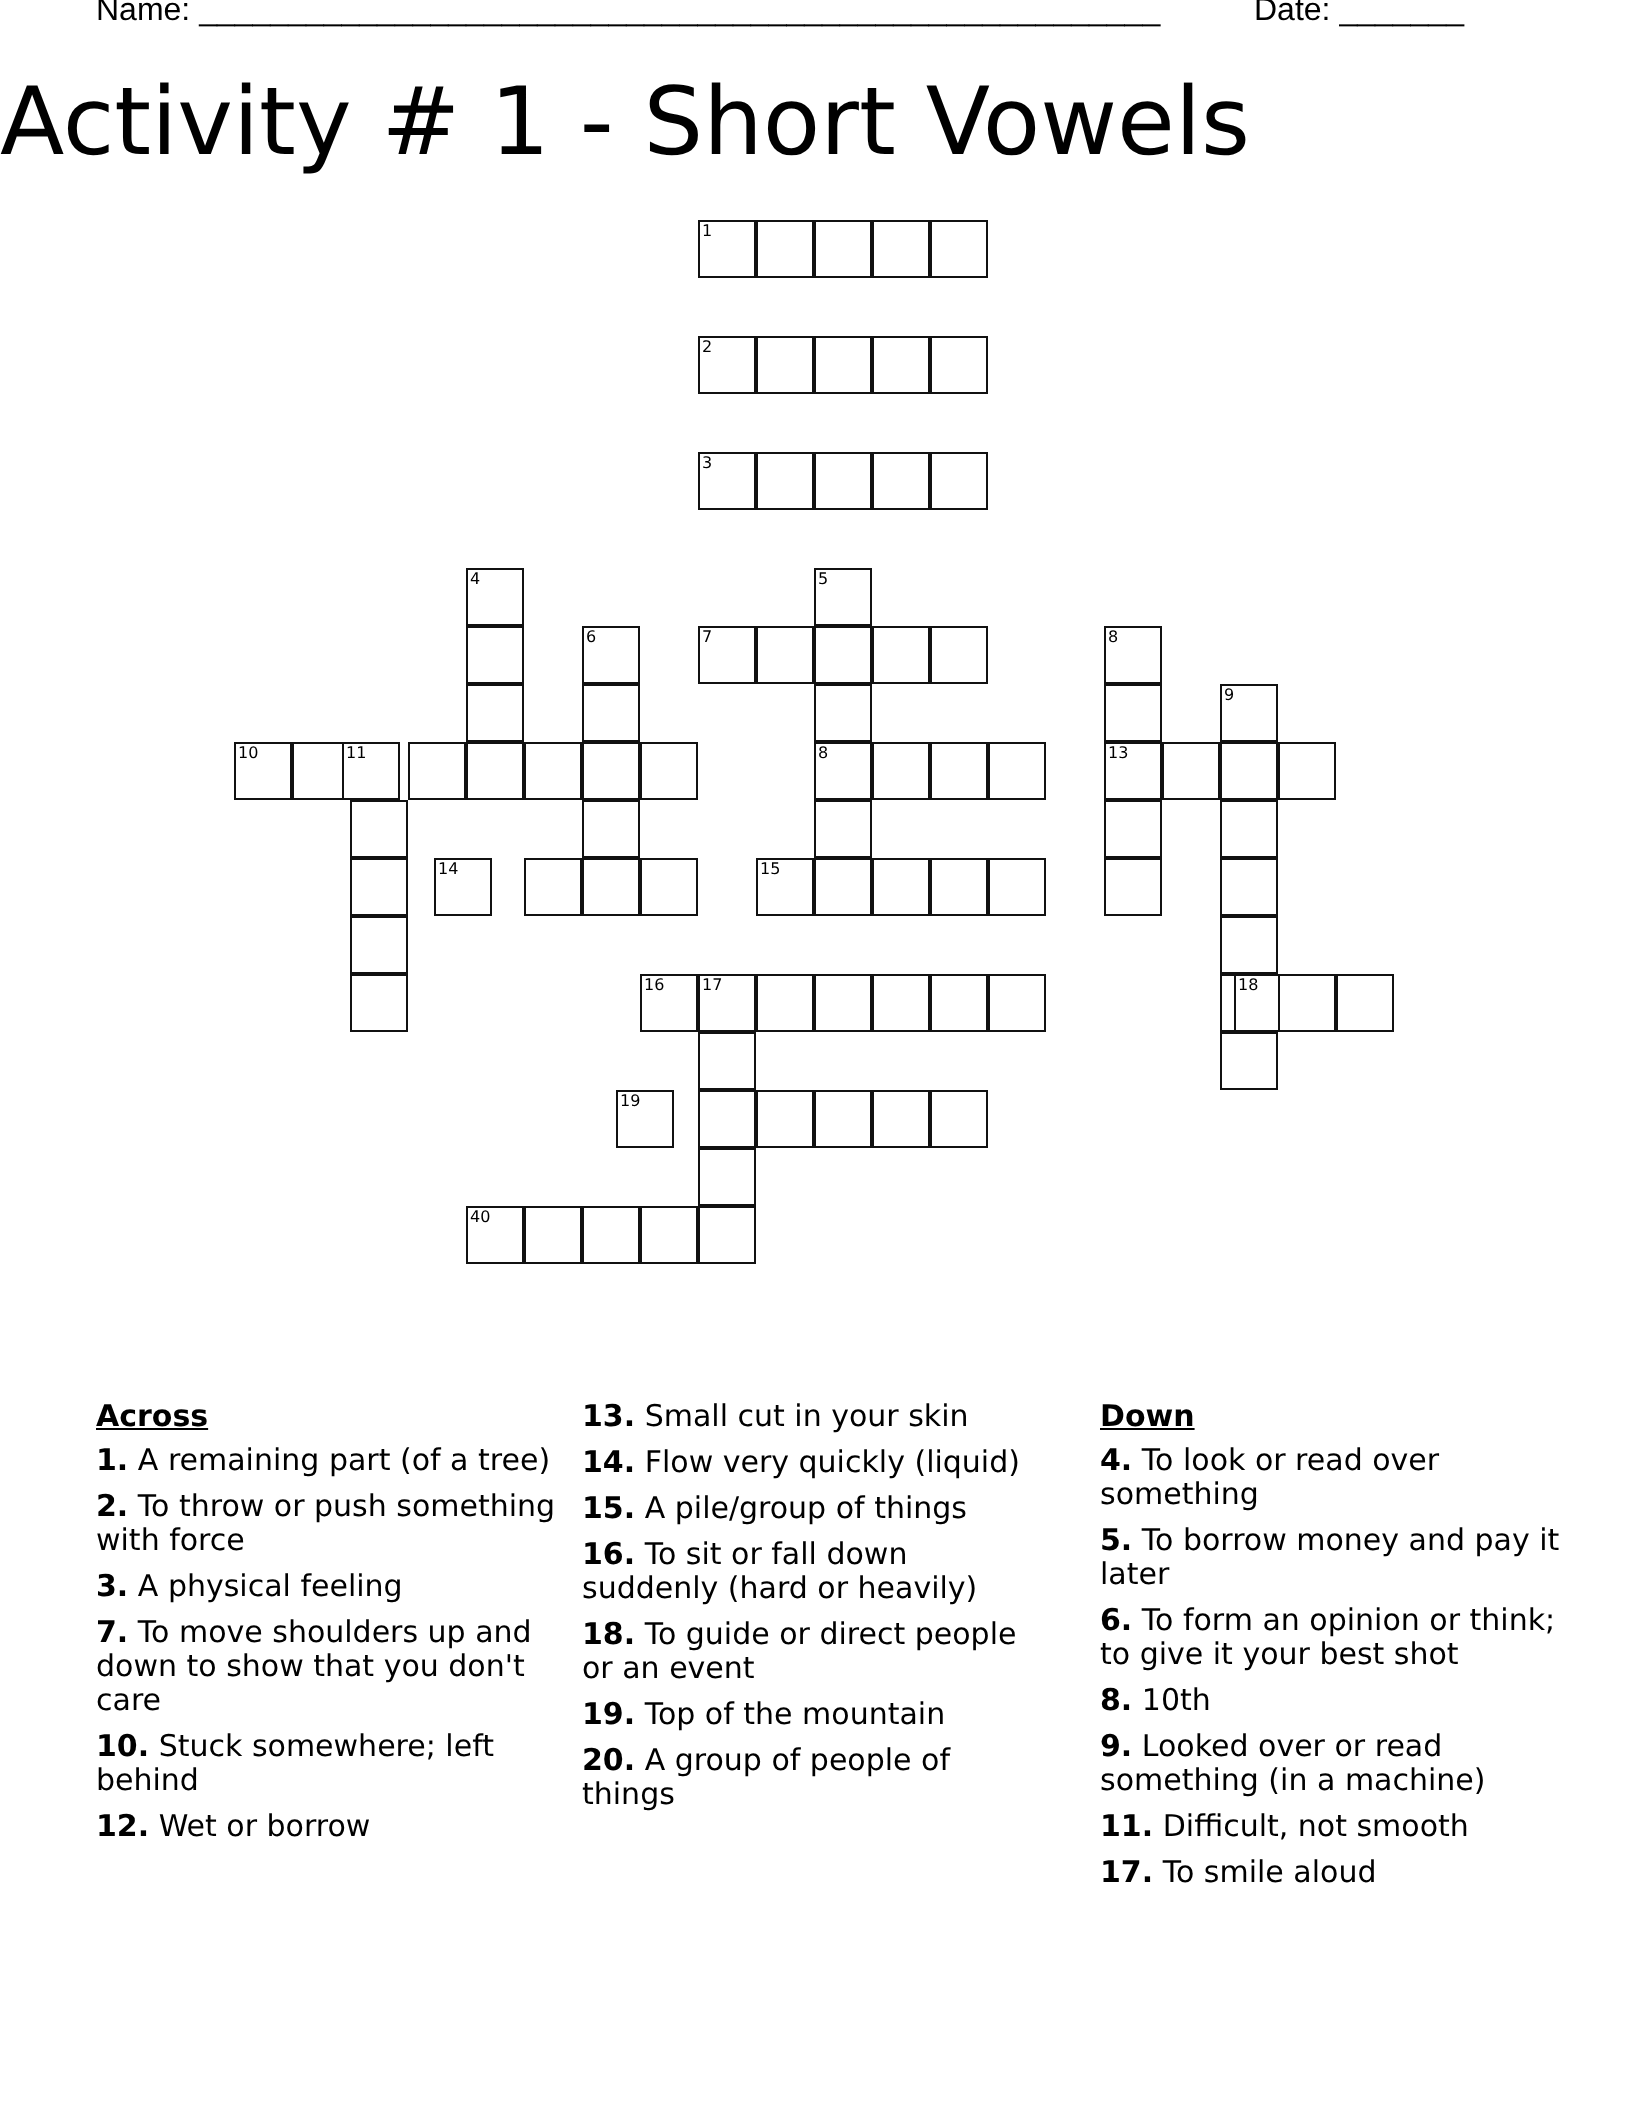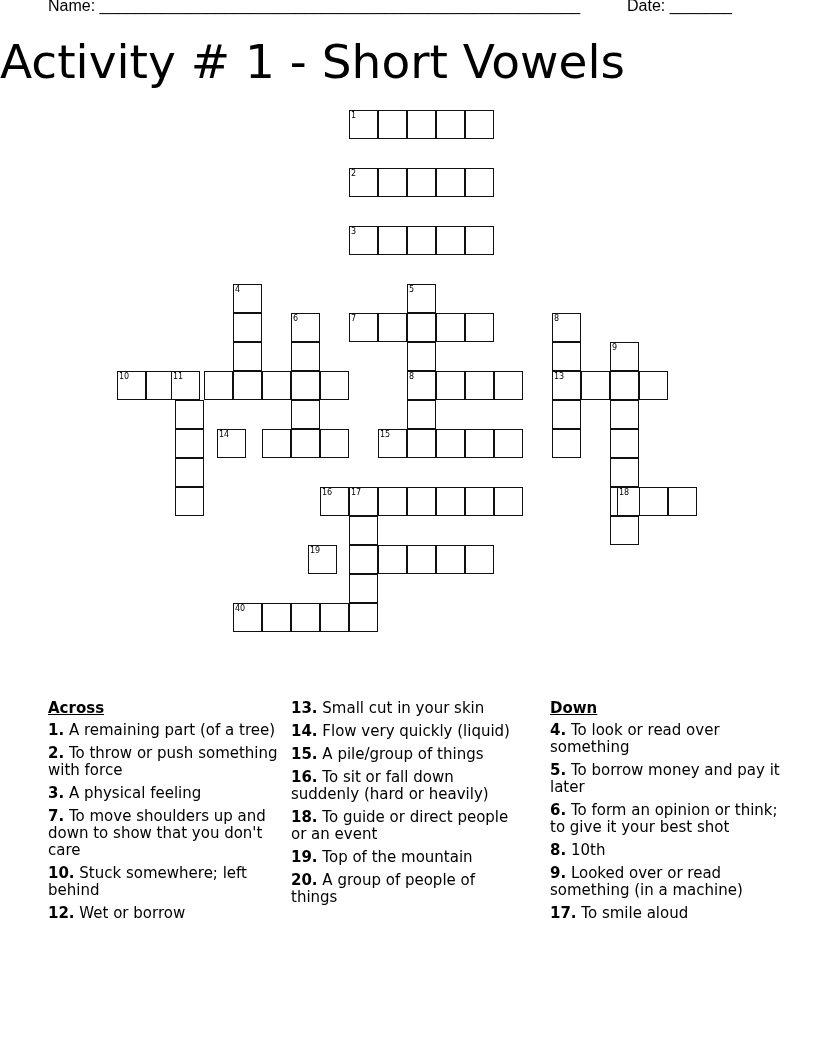--- a/index.html
+++ b/index.html
@@ -185,15 +185,16 @@
     </div>
 </div>
 <div class="clues col3">
   <div class="clue-head">Down</div>
   <div id="col3-list">
       <div class="clue"><b>4.</b><span> To look or read over something</span></div>
       <div class="clue"><b>5.</b><span> To borrow money and pay it later</span></div>
       <div class="clue"><b>6.</b><span> To form an opinion or think; to give it your best shot</span></div>
       <div class="clue"><b>8.</b><span> 10th</span></div>
       <div class="clue"><b>9.</b><span> Looked over or read something (in a machine)</span></div>
+      <div class="clue"><b>11.</b><span> Difficult, not smooth</span></div>
       <div class="clue"><b>17.</b><span> To smile aloud</span></div>
     </div>
 </div>
 
 </body></html>

